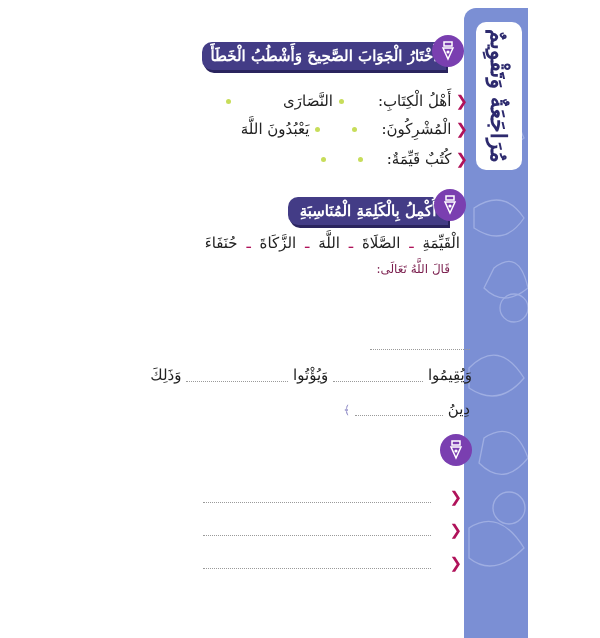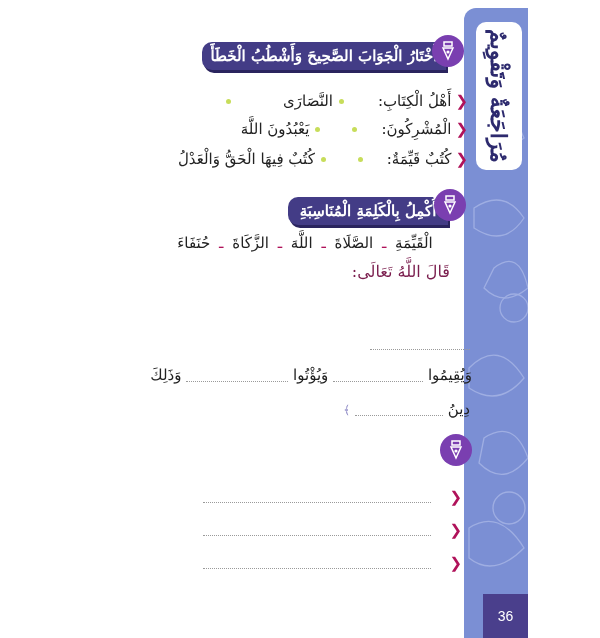--- a/index.html
+++ b/index.html
@@ -59,27 +59,27 @@
   }
   .badge svg { display:block; }
   .row {
     position:absolute; display:flex; align-items:center; direction:rtl;
     font-family:"DejaVu Serif", serif; font-size:15px; color:#222;
     white-space:nowrap;
   }
   .chev { color:#b0125a; font-weight:bold; font-size:15px; margin-left:4px; font-family:"DejaVu Sans", sans-serif; }
   .dot { display:inline-block; width:5px; height:5px; border-radius:50%; background:#c7dd5a; margin:0 6px; }
   .word-bank {
-    position:absolute; left:150px; top:234px; width:310px; text-align:center; direction:rtl;
+    position:absolute; left:150px; top:234px; width:310px; direction:rtl;
     font-family:"DejaVu Serif", serif; font-size:15px; color:#222; white-space:nowrap;
   }
   .sep { color:#b0125a; margin:0 4px; }
   .qala {
     position:absolute; right:150px; top:262px; direction:rtl;
-    font-family:"DejaVu Serif", serif; font-size:16px; color:#7a1d4d; white-space:nowrap;
+    font-family:"DejaVu Serif", serif; font-size:12px; color:#7a1d4d; white-space:nowrap;
   }
   .dots {
     display:inline-block; border-bottom:1.5px dotted #9a9a9a; height:10px; vertical-align:middle;
   }
   .verse {
     position:absolute; direction:rtl; white-space:nowrap;
     font-family:"DejaVu Serif", serif; font-size:15px; color:#222;
   }
   .orn { color:#8a86c4; font-size:12px; }
 </style>
@@ -98,23 +98,20 @@
         <path d="M20 430 Q50 410 64 450 Q40 480 15 455 Z"></path>
         <circle cx="45" cy="500" r="16"></circle>
         <path d="M5 520 Q35 500 60 540 Q30 570 5 550 Z"></path>
         <path d="M15 100 Q45 90 60 130 Q35 150 15 130 Z"></path>
       </g>
     </svg>
   </div>
   <div class="side-title-box">
     <span class="side-title">مُرَاجَعَةٌ وَتَقْوِيمٌ</span>
   </div>
-  <div class="page-num-box">
-    <span class="page-num">36</span>
-  </div>
 
   <div class="banner" style="left:202px; top:42px; width:244px;">
     <span class="banner-text">أَخْتَارُ الْجَوَابَ الصَّحِيحَ وَأَشْطُبُ الْخَطَأَ</span>
   </div>
   <div class="badge" style="left:432px; top:35px;">
     <svg width="16" height="20" viewBox="0 0 16 20">
       <rect x="4" y="1" width="8" height="4" fill="none" stroke="#fff" stroke-width="1.5"></rect>
       <path d="M3 7 L13 7 L8 18 Z" fill="none" stroke="#fff" stroke-width="1.5"></path>
       <circle cx="8" cy="11" r="1.6" fill="#fff"></circle>
     </svg>
@@ -138,21 +135,20 @@
     <span class="dot"></span>
     <span>يَعْبُدُونَ اللَّهَ</span>
   </div>
   <div class="row" style="right:132px; top:150px;">
     <span class="chev">❮</span>
     <span>كُتُبٌ قَيِّمَةٌ:</span>
     <span style="width:18px;display:inline-block"></span>
     <span class="dot"></span>
     <span style="width:20px;display:inline-block"></span>
     <span class="dot"></span>
-    <span>كُتُبٌ فِيهَا الْحَقُّ وَالْعَدْلُ</span>
   </div>
 
   <div class="banner" style="left:288px; top:197px; width:160px;">
     <span class="banner-text">أُكْمِلُ بِالْكَلِمَةِ الْمُنَاسِبَةِ</span>
   </div>
   <div class="badge" style="left:434px; top:189px;">
     <svg width="16" height="20" viewBox="0 0 16 20">
       <rect x="4" y="1" width="8" height="4" fill="none" stroke="#fff" stroke-width="1.5"></rect>
       <path d="M3 7 L13 7 L8 18 Z" fill="none" stroke="#fff" stroke-width="1.5"></path>
       <circle cx="8" cy="11" r="1.6" fill="#fff"></circle>

